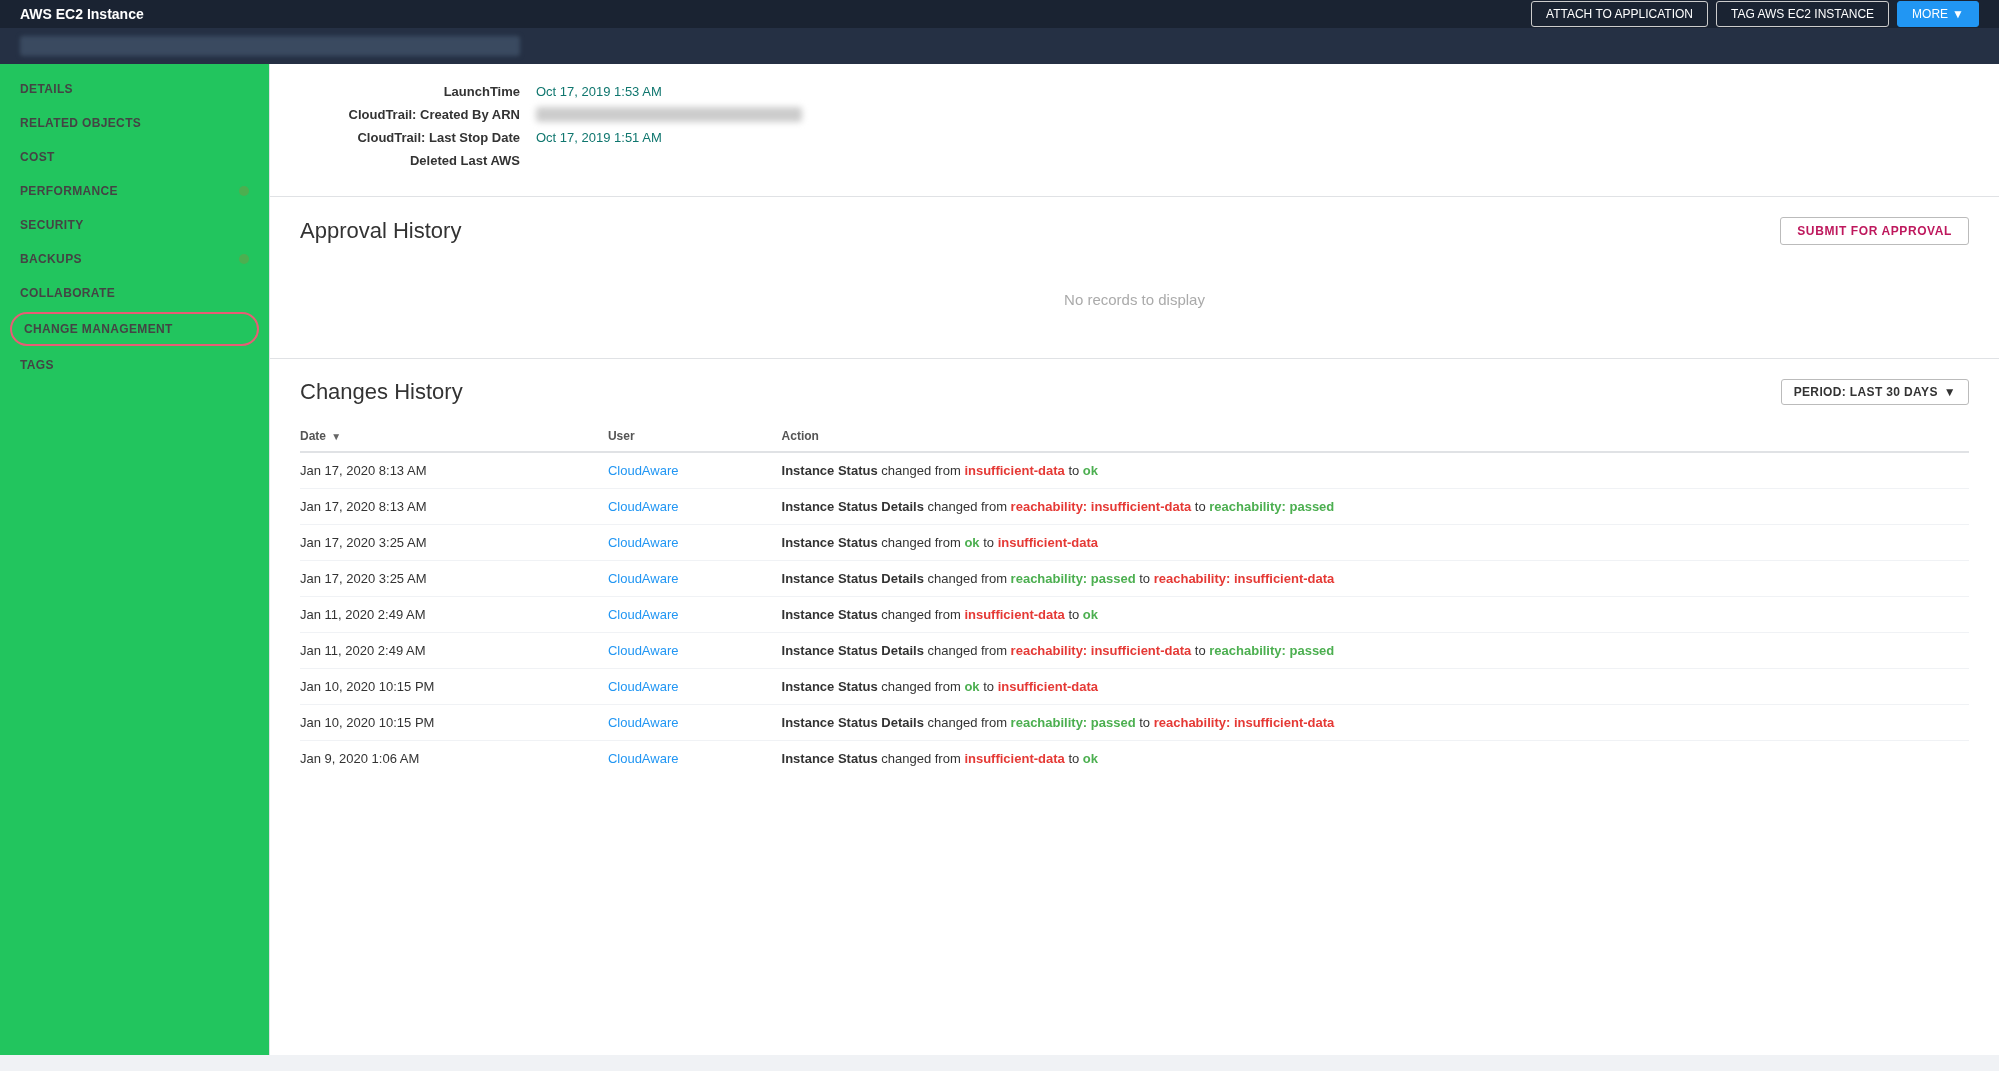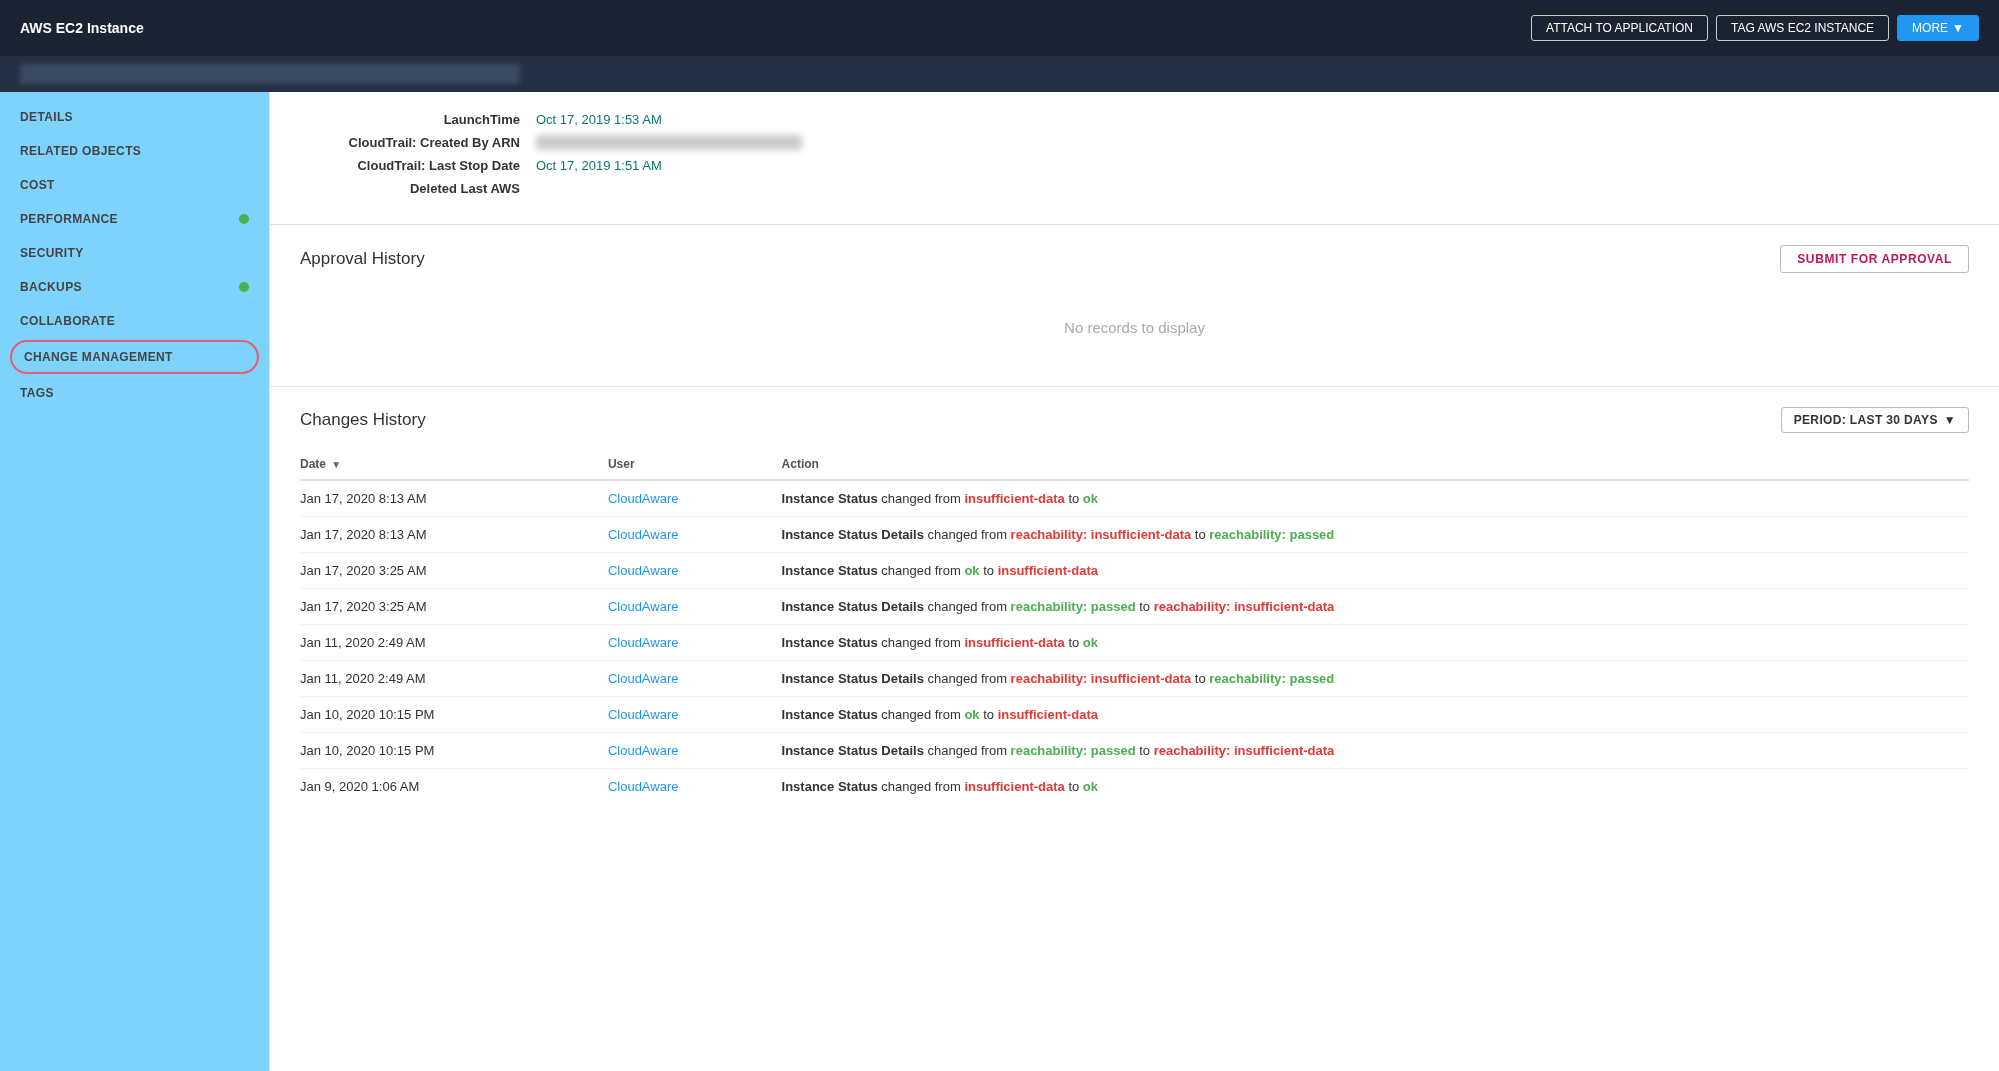--- a/index.html
+++ b/index.html
@@ -6,21 +6,21 @@
     body { font-family: -apple-system, BlinkMacSystemFont, 'Segoe UI', Arial, sans-serif; font-size: 13px; background: #f0f2f5; color: #333; }
 
     
     .top-header {
       background: #1a2332;
       color: #fff;
       padding: 8px 20px;
       display: flex;
       align-items: center;
       justify-content: space-between;
-      height: 56px;
+      height: 28px;
     }
     .top-header-title {
       font-size: 14px;
       font-weight: 600;
       color: #fff;
     }
     .top-header-actions {
       display: flex;
       gap: 8px;
       align-items: center;
@@ -69,21 +69,21 @@
     .main-layout {
       display: flex;
       height: calc(100vh - 80px);
       background: #f5f6f7;
     }
 
     
     .sidebar {
       width: 270px;
       min-width: 270px;
-      background: #7dd3fc;
+      background: #22c55e;
       border-right: 1px solid #e0e2e5;
       padding-top: 8px;
     }
     .sidebar-item {
       padding: 10px 20px;
       font-size: 12px;
       font-weight: 600;
       color: #444;
       cursor: pointer;
       display: flex;
@@ -151,21 +151,21 @@
       border-bottom: 1px solid #e0e2e5;
       background: #fff;
     }
     .section-header {
       display: flex;
       align-items: center;
       justify-content: space-between;
       margin-bottom: 16px;
     }
     .section-title {
-      font-size: 17px;
+      font-size: 22px;
       font-weight: 400;
       color: #333;
     }
     .btn-submit {
       background: #fff;
       border: 1px solid #bbb;
       color: #be185d;
       padding: 6px 16px;
       font-size: 12px;
       font-weight: 600;

